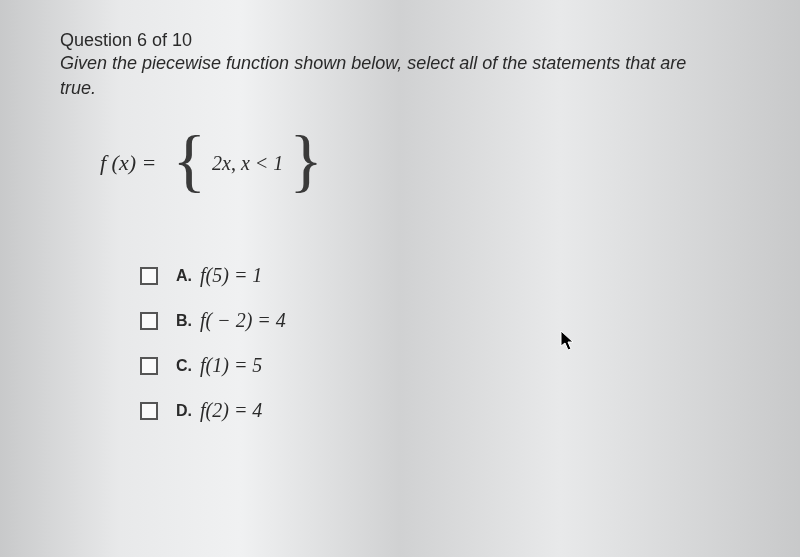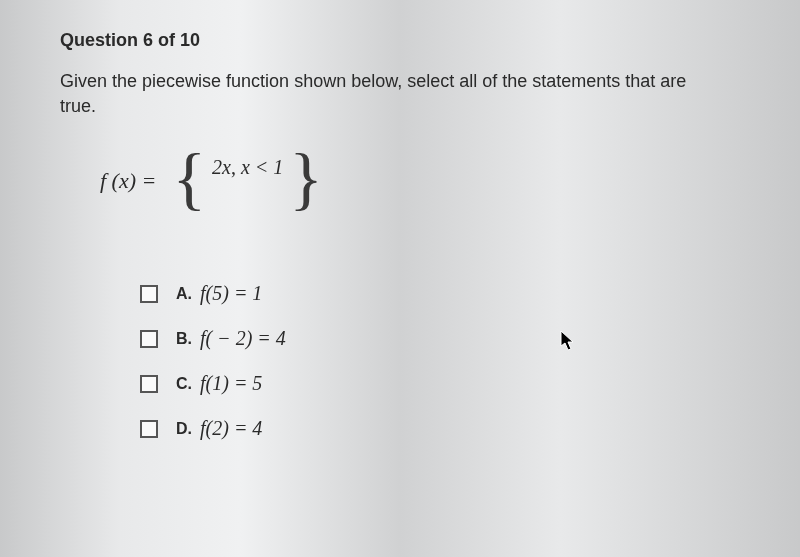--- a/index.html
+++ b/index.html
@@ -9,29 +9,29 @@
     background: linear-gradient(90deg, #c8c9ca 0%, #e8e9ea 15%, #f0f1f2 30%, #d0d1d2 50%, #e8e9ea 70%, #c8c9ca 100%);
     font-family: Arial, Helvetica, sans-serif;
     color: #2a2a2a;
     position: relative;
     overflow: hidden;
   }
   .content {
     padding: 30px 60px;
   }
   .question-number {
-    font-weight: bold;
+    font-weight: normal;
     font-size: 18px;
-    margin-bottom: 18px;
   }
   .question-text {
     font-size: 18px;
     line-height: 1.4;
     margin-bottom: 30px;
     max-width: 640px;
+    font-style: italic;
   }
   .piecewise {
     font-family: 'Times New Roman', serif;
     font-style: italic;
     font-size: 22px;
     display: flex;
     align-items: center;
     margin-left: 40px;
     margin-bottom: 70px;
   }
@@ -43,21 +43,21 @@
   .left-brace, .right-brace {
     font-size: 70px;
     font-style: normal;
     line-height: 0.9;
     position: relative;
     top: -2px;
     color: #3a3a3a;
   }
   .cases {
     display: flex;
-    flex-direction: row;
+    flex-direction: column;
     justify-content: space-around;
     padding: 4px 6px;
   }
   .case-row { white-space: nowrap; font-size: 20px; line-height: 1.4;}
   .options {
     margin-left: 80px;
   }
   .option-row {
     display: flex;
     align-items: center;

